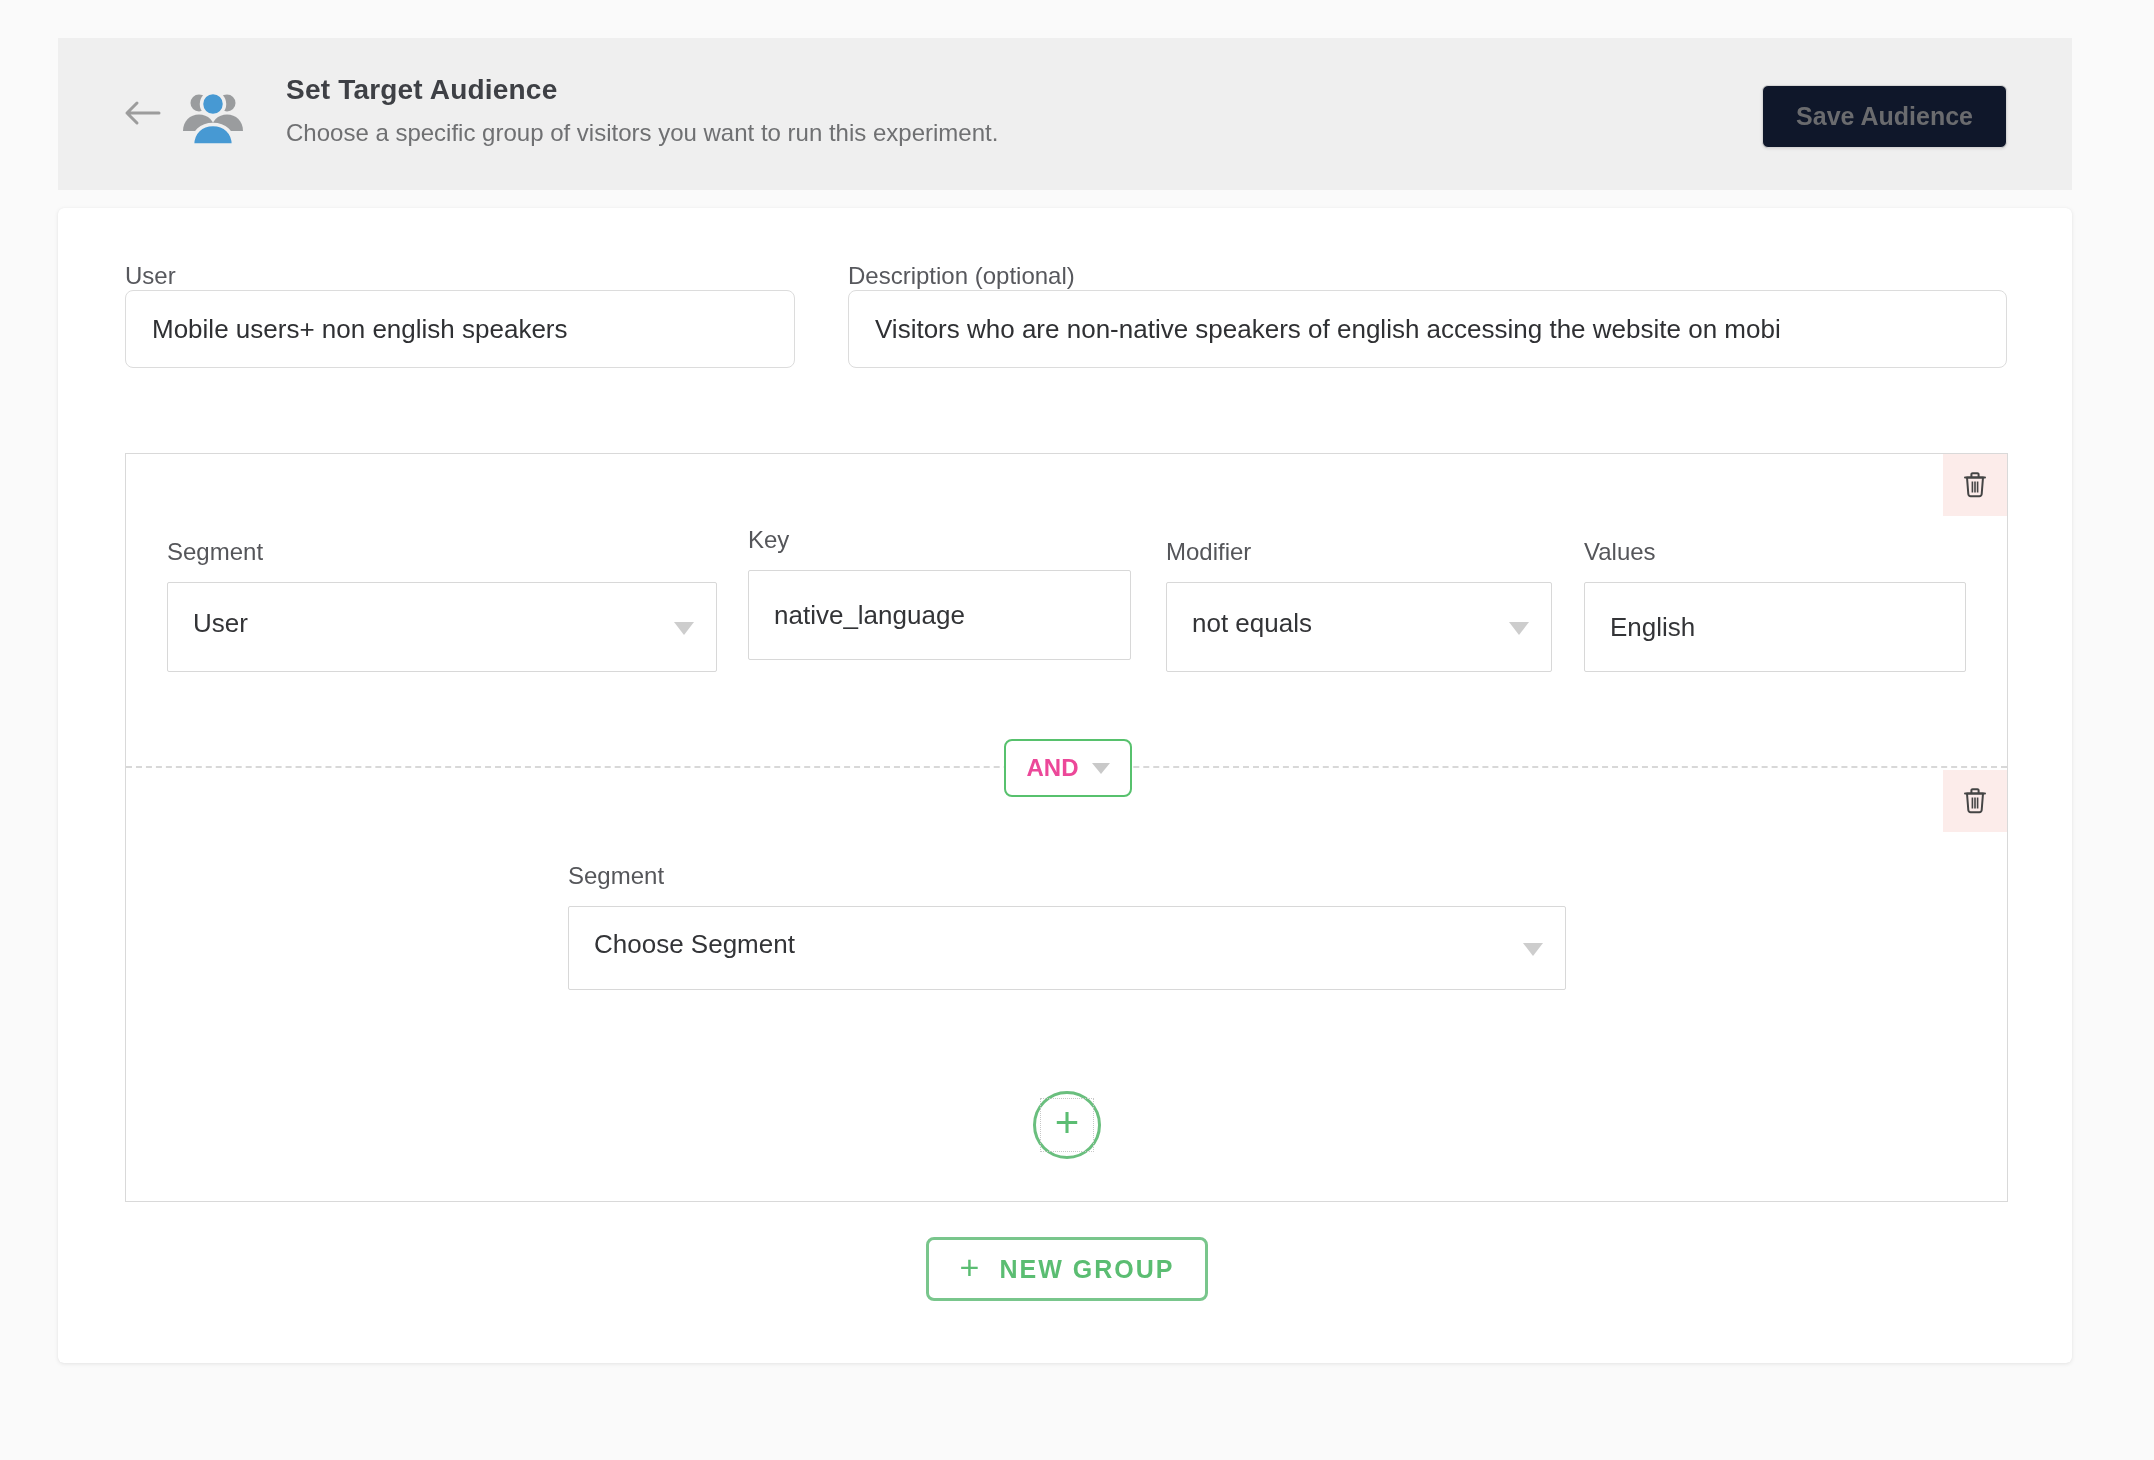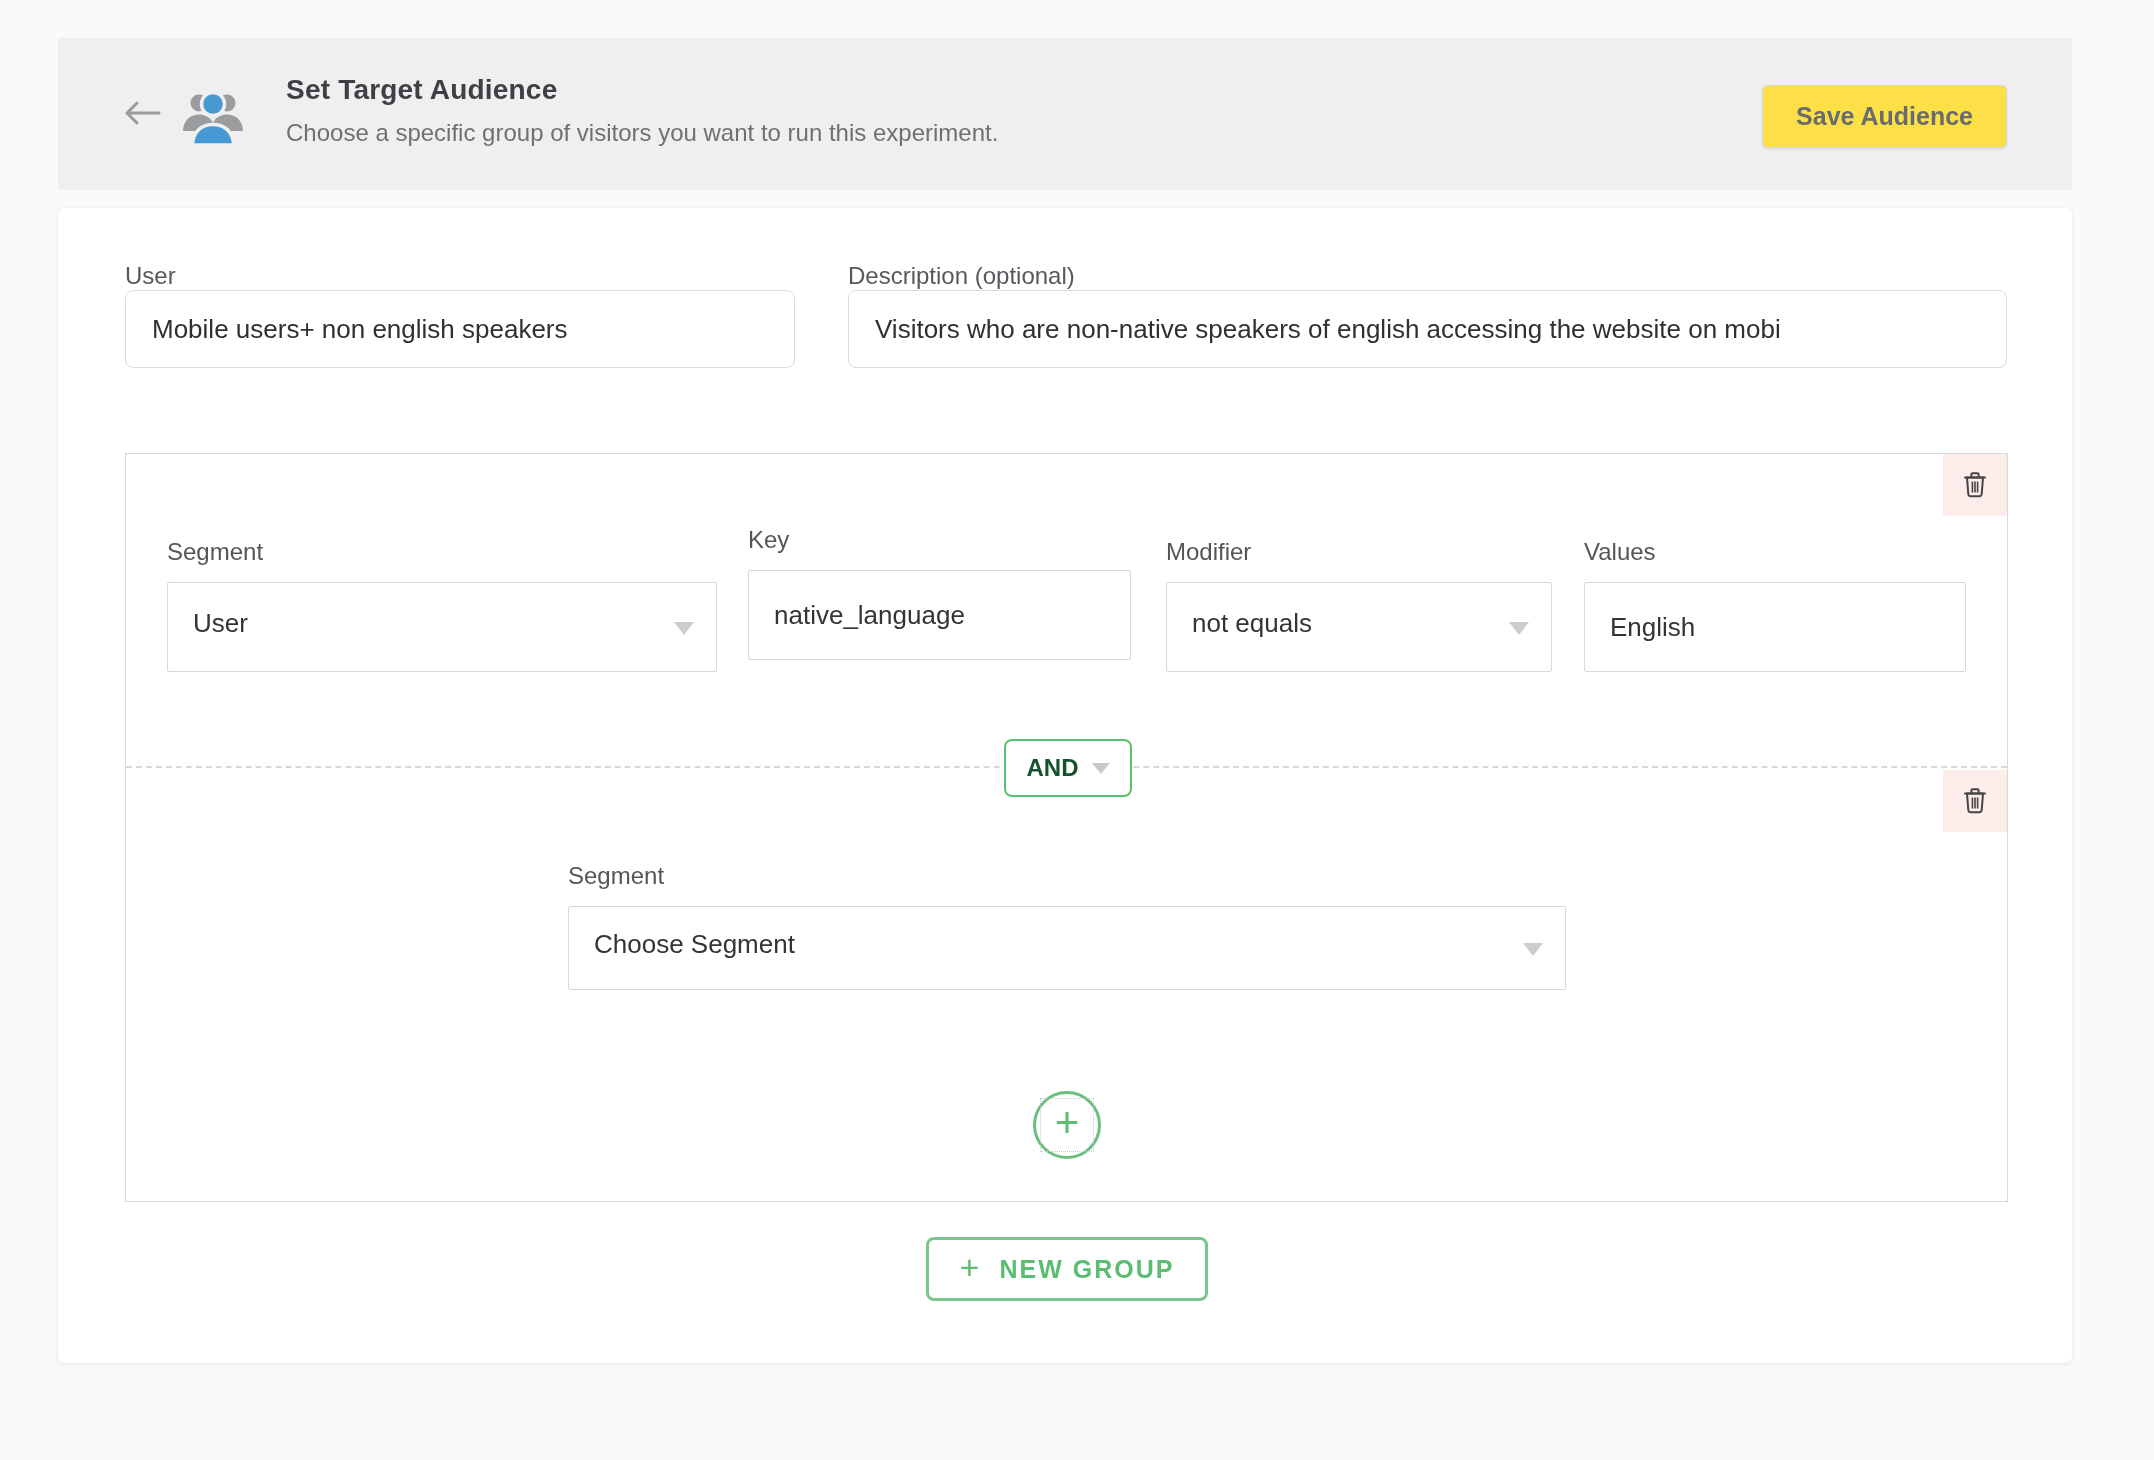--- a/index.html
+++ b/index.html
@@ -19,21 +19,21 @@
   .back-btn {
     position:absolute; left:62px; top:56px; width:44px; height:40px;
     background:none; border:none; cursor:pointer; display:flex; align-items:center; justify-content:center;
   }
   .audience-ic { position:absolute; left:125px; top:49px; width:60px; height:58px; }
   .titles { position:absolute; left:228px; top:36px; }
   .page-title { font-size:28px; font-weight:bold; color:#3e4045; letter-spacing:0.2px; }
   .page-subtitle { margin-top:13px; font-size:24px; color:#6f7072; }
   .save-btn {
     position:absolute; right:65px; top:47px; height:63px; padding:0 33px;
-    background:#fde047; border:1px solid #d6d6d6; border-radius:6px;
+    background:#0f172a; border:1px solid #d6d6d6; border-radius:6px;
     font-family:inherit; font-size:25px; font-weight:bold; color:#6a6b6e;
     box-shadow:0 1px 3px rgba(0,0,0,0.10); cursor:pointer;
   }
 
   
   .card {
     position:absolute; left:58px; top:208px; width:2014px; height:1155px;
     background:#fff; border-radius:6px;
     box-shadow:0 1px 4px rgba(0,0,0,0.09), 0 0 1px rgba(0,0,0,0.06);
   }
@@ -85,21 +85,21 @@
     font-family:inherit; font-size:26px; color:#333437; padding:0 25px; background:#fff;
   }
 
   .group-divider {
     position:absolute; left:0; top:312px; width:100%; height:0;
     border-top:2px dashed #d8d8d8;
   }
   .and-btn {
     position:absolute; left:878px; top:285px; width:128px; height:58px; z-index:2;
     background:#fff; border:2px solid #57c16d; border-radius:8px;
-    font-family:inherit; font-size:24px; font-weight:bold; color:#14532d;
+    font-family:inherit; font-size:24px; font-weight:bold; color:#ec4899;
     display:flex; align-items:center; justify-content:center; gap:13px; cursor:pointer;
   }
   .and-tri {
     width:0; height:0;
     border-left:9px solid transparent; border-right:9px solid transparent;
     border-top:11px solid #c9c9c9;
   }
 
   .add-circle {
     position:absolute; left:907px; top:637px; width:68px; height:68px;

